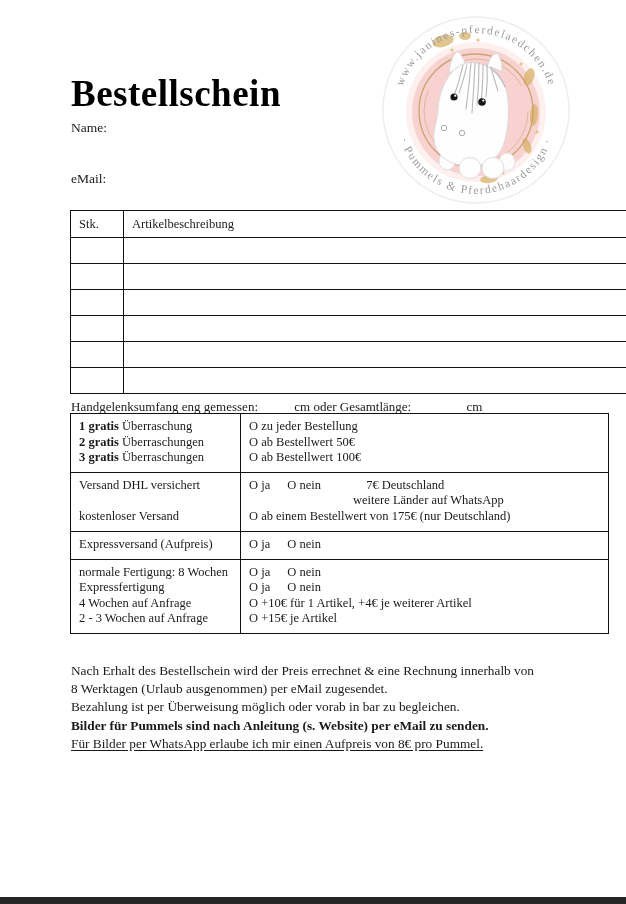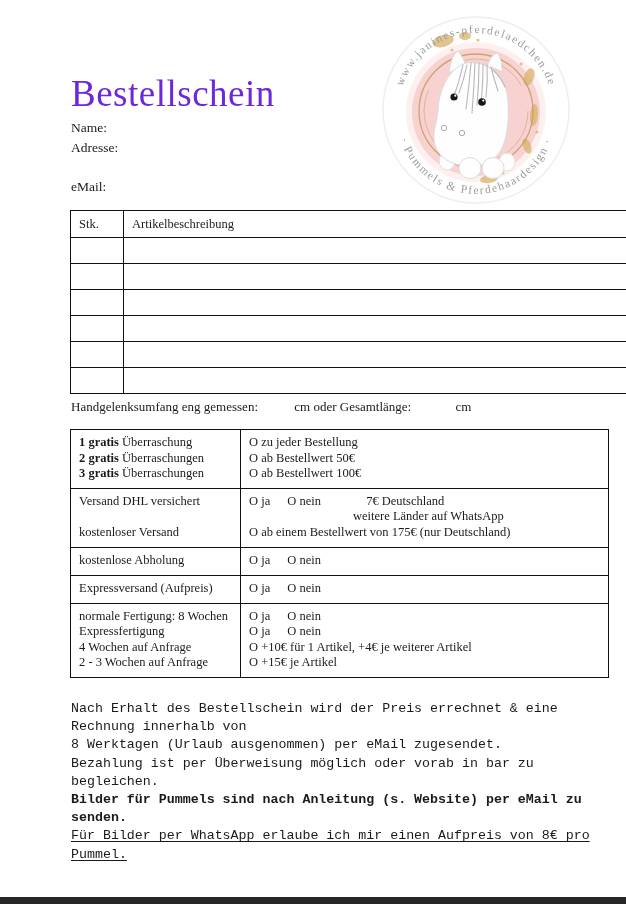--- a/index.html
+++ b/index.html
@@ -4,60 +4,60 @@
 <style>
   * { margin:0; padding:0; box-sizing:border-box; }
   html,body { background:#888; }
   .page {
     position:relative; width:626px; height:904px; margin:0 auto;
     background:#ffffff; overflow:hidden;
     font-family:"Liberation Serif", serif; color:#1a1a1a;
   }
   .title {
     position:absolute; left:71px; top:74px;
-    font-size:37px; font-weight:normal; letter-spacing:0.5px;
-    color:#6d28d9; line-height:40px;
+    font-size:37px; font-weight:bold; letter-spacing:0.5px;
+    color:#000000; line-height:40px;
   }
   .contact { position:absolute; left:71px; font-size:13.5px; line-height:16px; }
   .contact .input-area { display:inline-block; width:180px; height:14px; vertical-align:bottom; }
-  #f-name { top:120px; } #f-addr { top:140px; } #f-mail { top:171px;margin-top:8px; }
+  #f-name { top:120px; } #f-addr { top:140px; } #f-mail { top:171px; }
 
   
   .logo { position:absolute; left:381px; top:15px; width:190px; height:190px; }
   .circ-text { font-size:11.5px; letter-spacing:1.6px; fill:#9b9b9b; font-family:"Liberation Serif", serif; }
 
   
   table { border-collapse:collapse; }
   .article-table { position:absolute; left:70px; top:210px; width:565px; }
   .article-table th, .article-table td { border:1px solid #111; font-size:12.5px; font-weight:normal; text-align:left; padding:2px 8px; }
   .article-table th { height:27px; vertical-align:middle; }
   .article-table td { height:26px; }
   .col-qty { width:53px; }
 
   .measure { position:absolute; left:71px; top:399px; font-size:13px; white-space:nowrap; }
   .measure .m2 { margin-left:33px; }
-  .measure .m3 { margin-left:41px; }
-
-  
-  .options-table { position:absolute; left:70px; top:429px; width:539px;border-radius:18px; }
+  .measure .m3 { margin-left:52px; }
+
+  
+  .options-table { position:absolute; left:70px; top:413px; width:539px;border-radius:18px; }
   .options-table td { border:1px solid #111; vertical-align:top; font-size:12.5px; line-height:15.6px; padding:5px 8px 6px 8px; }
   .options-table .lcol { width:170px; }
   .r-gratis  td { height:57px; }
   .r-versand td { height:57px; }
   .r-abhol   td { height:28px; }
   .r-expr    td { height:28px; }
   .r-fert    td { height:70px; }
   .gap-line { height:15.6px; }
   .seg { display:inline-block; }
   .m-nein  { margin-left:14px; }
   .m-price { margin-left:42px; }
   .indent2 { margin-left:104px; }
 
   
-  .footer { position:absolute; left:71px; top:700px; font-size:13.3px; line-height:18.2px;font-family:Liberation Mono, monospace; }
+  .footer { position:absolute; left:71px; top:662px; font-size:13.3px; line-height:18.2px; }
   .fl-bold { font-weight:bold; }
   .fl-underline { text-decoration:underline; text-underline-offset:2px; }
 
   .bottom-bar { position:absolute; left:0; bottom:0; width:626px; height:7px; background:#262626; }
 </style>
 </head>
 <body>
 
 <div class="page">
 
@@ -113,24 +113,20 @@
       <text class="circ-text" text-anchor="middle">
         <textPath href="#arcBot" startOffset="50%">· Pummels &amp; Pferdehaardesign ·</textPath>
       </text>
     </svg>
   </div>
 
   <div class="contact" id="f-name">
     <span>Name:</span>
     <span class="input-area"></span>
   </div>
-  <div class="contact" id="f-addr">
-    <span>Adresse:</span>
-    <span class="input-area"></span>
-  </div>
   <div class="contact" id="f-mail">
     <span>eMail:</span>
     <span class="input-area"></span>
   </div>
 
   <table class="article-table">
     <tbody>
         <tr>
       <th class="col-qty">Stk.</th>
       <th>Artikelbeschreibung</th>
@@ -189,27 +185,20 @@
         <div>kostenloser Versand</div>
       </td>
       <td>
         <div>
           <span class="seg">O ja</span>
           <span class="seg m-nein">O nein</span>
           <span class="seg m-price">7€ Deutschland</span>
         </div>
         <div><span class="seg indent2">weitere Länder auf WhatsApp</span></div>
         <div>O ab einem Bestellwert von 175€ (nur Deutschland)</div>
-      </td>
-    </tr>
-    <tr class="r-abhol">
-      <td class="lcol">kostenlose Abholung</td>
-      <td>
-        <span class="seg">O ja</span>
-        <span class="seg m-nein">O nein</span>
       </td>
     </tr>
     <tr class="r-expr">
       <td class="lcol">Expressversand (Aufpreis)</td>
       <td>
         <span class="seg">O ja</span>
         <span class="seg m-nein">O nein</span>
       </td>
     </tr>
     <tr class="r-fert">

